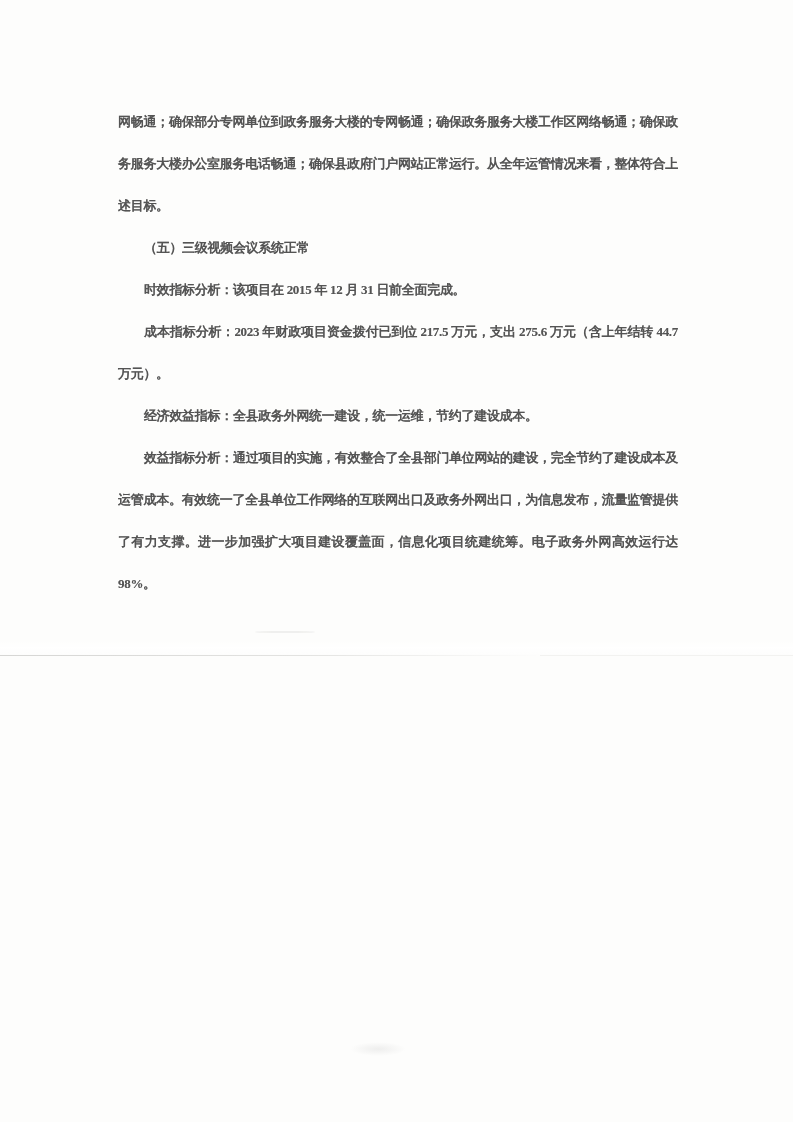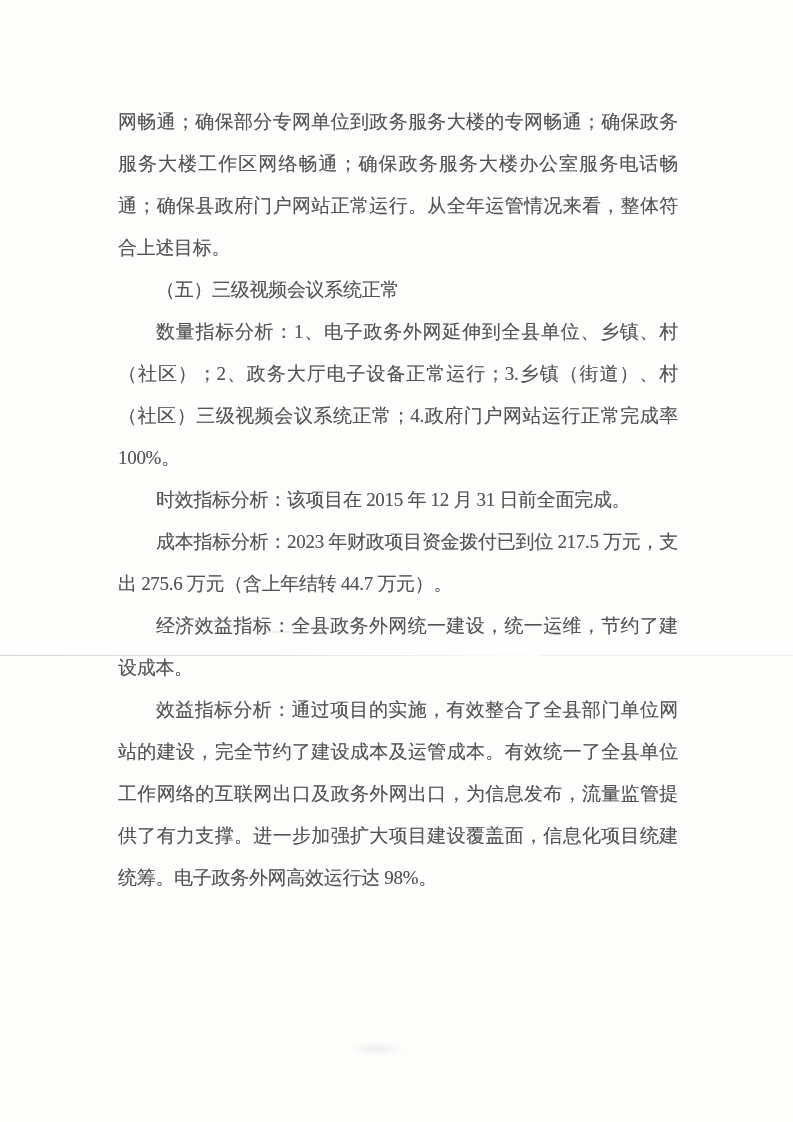--- a/index.html
+++ b/index.html
@@ -14,25 +14,26 @@
     background: #fdfdfc;
     overflow: hidden;
     font-family: "Liberation Serif", "DejaVu Serif", serif;
   }
   .content {
     position: absolute;
     left: 118px;
     top: 101px;
     width: 560px;
     color: #545454;
-    font-size: 19px;
+    font-size: 13px;
     line-height: 42px;
     text-align: justify;
     text-justify: inter-ideograph;
     letter-spacing: -0.3px;
+    font-weight: bold;
   }
   .content p {
     margin: 0;
     padding: 0;
     text-indent: 2em;
     text-shadow: 0 0 0.4px rgba(90,90,90,0.45); 
   }
   .content p.no-indent {
     text-indent: 0;
   }
@@ -99,20 +100,19 @@
 
   <div class="scan-band"></div>
   <div class="scan-line"></div>
   <div class="scan-line-faint"></div>
   <div class="scan-speck"></div>
   <div class="scan-smudge"></div>
 
   <div class="content">
     <p class="no-indent">网畅通；确保部分专网单位到政务服务大楼的专网畅通；确保政务服务大楼工作区网络畅通；确保政务服务大楼办公室服务电话畅通；确保县政府门户网站正常运行。从全年运管情况来看，整体符合上述目标。</p>
     <p>（五）三级视频会议系统正常</p>
-    <p>数量指标分析：1、电子政务外网延伸到全县单位、乡镇、村（社区）；2、政务大厅电子设备正常运行；3.乡镇（街道）、村（社区）三级视频会议系统正常；4.政府门户网站运行正常完成率 100%。</p>
     <p>时效指标分析：该项目在 2015 年 12 月 31 日前全面完成。</p>
     <p>成本指标分析：2023 年财政项目资金拨付已到位 217.5 万元，支出 275.6 万元（含上年结转 44.7 万元）。</p>
     <p>经济效益指标：全县政务外网统一建设，统一运维，节约了建设成本。</p>
     <p>效益指标分析：通过项目的实施，有效整合了全县部门单位网站的建设，完全节约了建设成本及运管成本。有效统一了全县单位工作网络的互联网出口及政务外网出口，为信息发布，流量监管提供了有力支撑。进一步加强扩大项目建设覆盖面，信息化项目统建统筹。电子政务外网高效运行达 98%。</p>
   </div>
 
 </div>
 
 </body></html>

